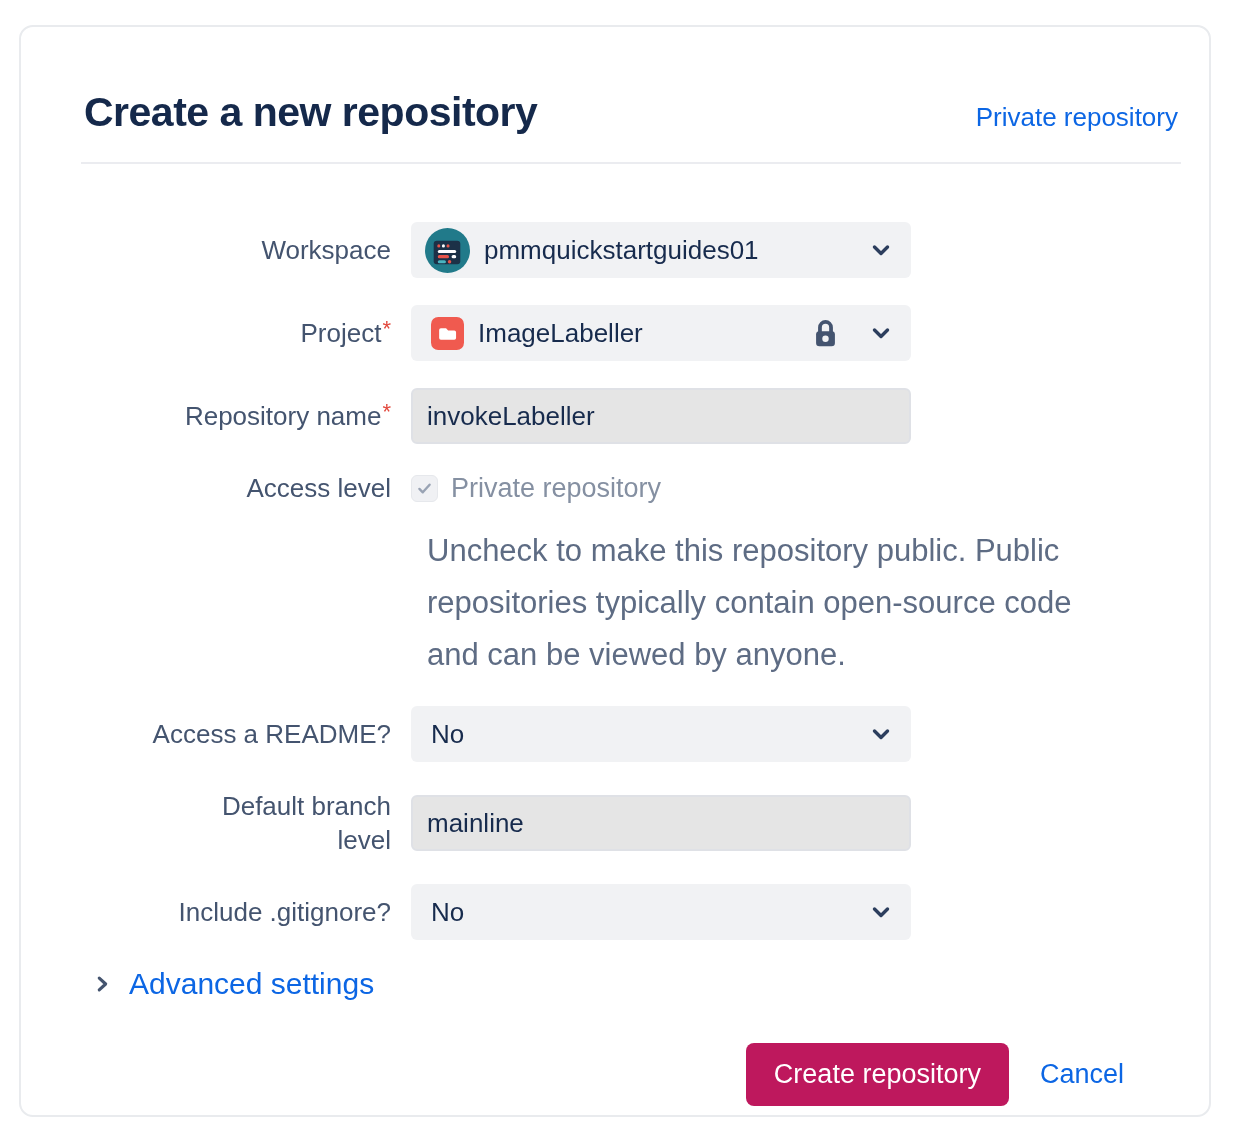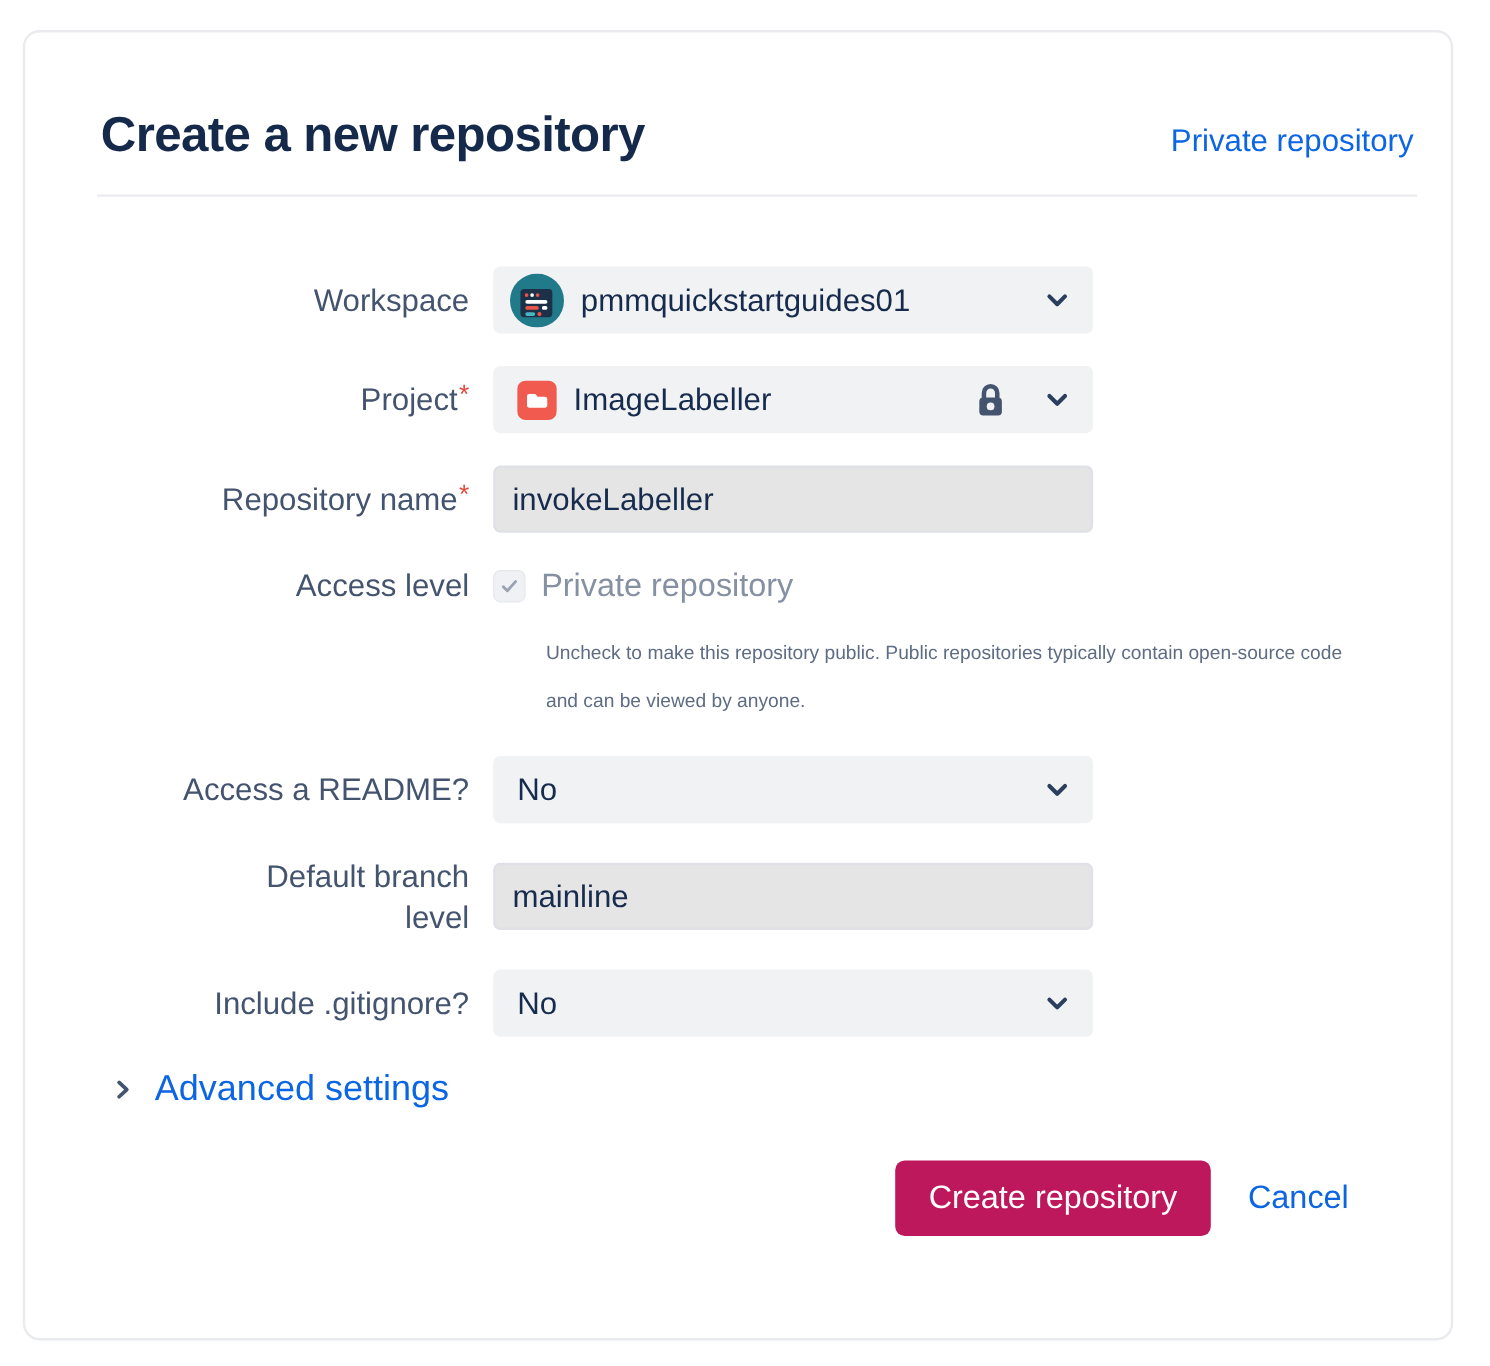--- a/index.html
+++ b/index.html
@@ -126,24 +126,24 @@
     cursor: default;
   }
   .checkbox svg { width: 17px; height: 17px; }
   .checkbox-label {
     margin-left: 13px;
     font-size: 27px;
     color: #8590A2;
   }
   .help-text {
     margin-top: 20px;
-    margin-left: 44px;
+    margin-left: 16px;
     width: 672px;
-    font-size: 16px;
-    line-height: 40px;
+    font-size: 31px;
+    line-height: 52px;
     color: #5E6C84;
   }
   .access-row { margin-bottom: 25px; }
   .access-row .row-label { line-height: 32px; padding-top: 1px; }
 
   .advanced-row {
     display: flex;
     align-items: center;
     margin-top: 21px;
     padding-left: 10px;

